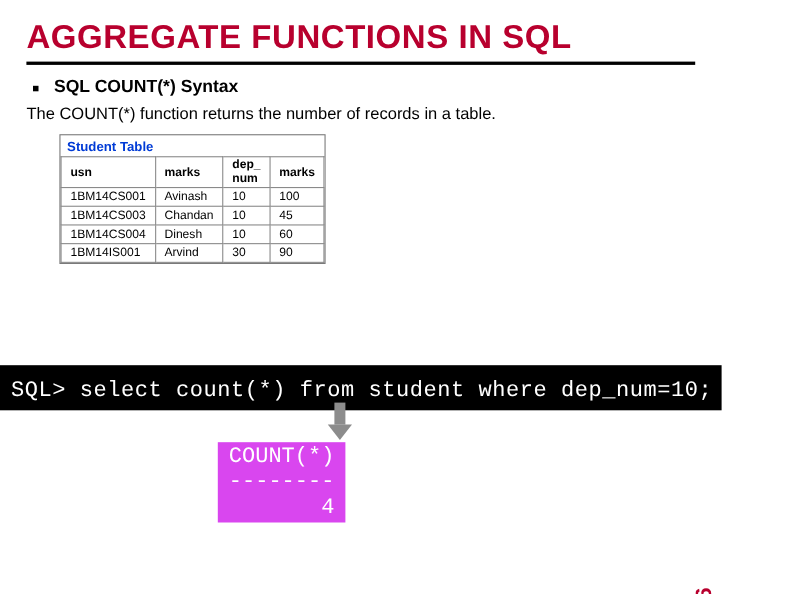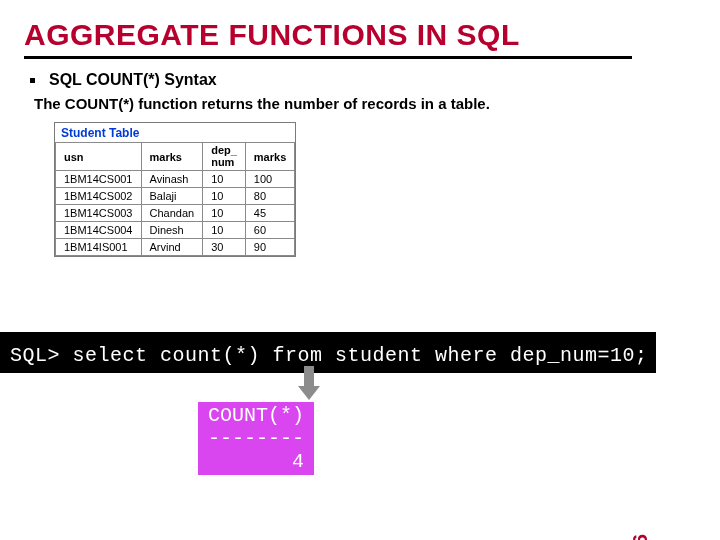--- a/index.html
+++ b/index.html
@@ -40,23 +40,23 @@
   .bullet {
     width: 5px; height: 5px;
     background: #000;
     margin-top: 7px;
   }
   .subheader {
     font-weight: 700;
     font-size: 16px;
   }
   .description {
-    font-weight: 700;
+    font-weight: 400;
     font-size: 15px;
-    margin: 6px 0 10px 10px;
+    margin: 6px 0 10px 0;
   }
   .table-and-note {
     display: flex;
     align-items: center;
     gap: 30px;
     margin-left: 30px;
     margin-top: 8px;
   }
   .tbl-wrap {
     border: 1px solid #7a7a7a;
@@ -186,26 +186,20 @@
           </tr>
         </thead>
         <tbody>
           <tr>
             <td>1BM14CS001</td>
             <td>Avinash</td>
             <td>10</td>
             <td>100</td>
           </tr>
           <tr>
-            <td>1BM14CS002</td>
-            <td>Balaji</td>
-            <td>10</td>
-            <td>80</td>
-          </tr>
-          <tr>
             <td>1BM14CS003</td>
             <td>Chandan</td>
             <td>10</td>
             <td>45</td>
           </tr>
           <tr>
             <td>1BM14CS004</td>
             <td>Dinesh</td>
             <td>10</td>
             <td>60</td>

